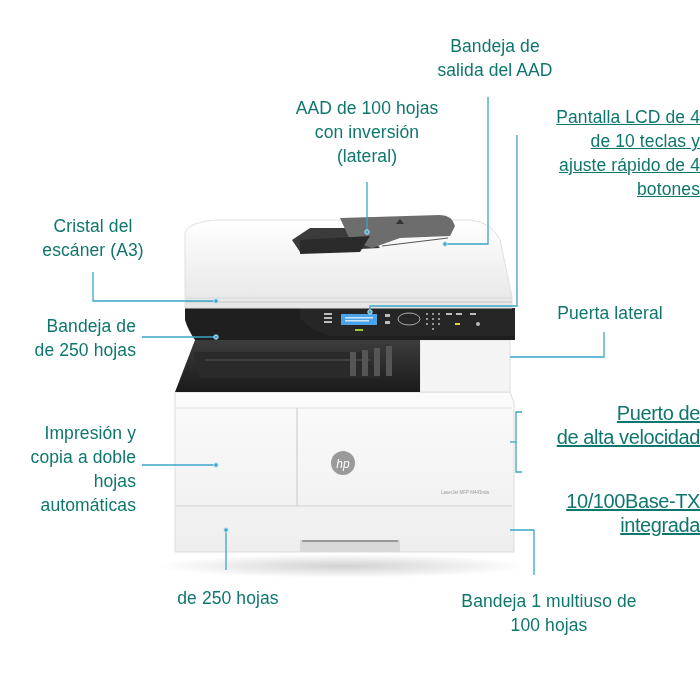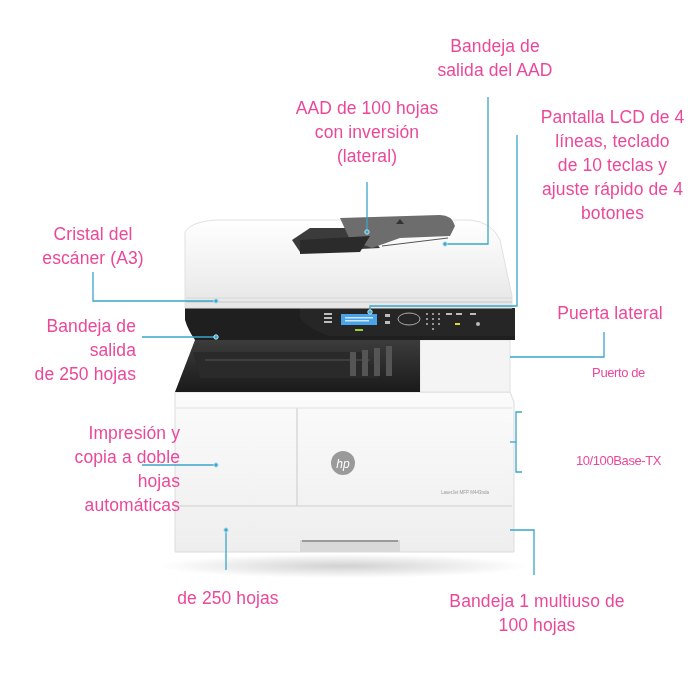--- a/index.html
+++ b/index.html
@@ -1,22 +1,22 @@
 <!DOCTYPE html>
 <html><head>
 <meta charset="utf-8">
 <style>
   html,body{margin:0;padding:0;background:#fff;}
   body{width:700px;height:700px;position:relative;overflow:hidden;font-family:"Liberation Sans","DejaVu Sans",sans-serif;color:#222;}
-  .label{position:absolute;font-size:17.5px;line-height:24px;color:#ec4899;font-weight:300;letter-spacing:0.1px;}
+  .label{position:absolute;font-size:17.5px;line-height:24px;color:#0f766e;font-weight:300;letter-spacing:0.1px;}
   .label span{display:block;white-space:nowrap;}
-  .label.narrow{font-size:13px;line-height:24px;letter-spacing:-0.4px;}
+  .label.narrow{font-size:20px;line-height:24px;letter-spacing:-0.4px;margin-top:40px;}
   .center{text-align:center;}
   .right{text-align:right;}
-  .left{text-align:center;}
+  .left{text-align:right;text-decoration:underline;}
   svg.overlay{position:absolute;left:0;top:0;width:700px;height:700px;}
   #printer{position:absolute;left:0;top:0;width:700px;height:700px;}
 </style>
 </head>
 <body>
 
 <svg id="printer" viewBox="0 0 700 700" xmlns="http://www.w3.org/2000/svg">
   <defs>
     <linearGradient id="bodyG" x1="0" y1="0" x2="0" y2="1">
       <stop offset="0" stop-color="#fbfbfb"></stop>
@@ -150,56 +150,56 @@
 </div>
 
 <div class="label center" style="left:282px;top:96px;width:170px;">
   <span>AAD de 100 hojas</span>
   <span>con inversión</span>
   <span>(lateral)</span>
 </div>
 
 <div class="label left" style="left:525px;top:105px;width:175px;">
   <span>Pantalla LCD de 4</span>
-  <span>líneas, teclado</span>
   <span>de 10 teclas y</span>
   <span>ajuste rápido de 4</span>
   <span>botones</span>
 </div>
 
-<div class="label center" style="left:28px;top:214px;width:130px;margin-top:8px;">
+<div class="label center" style="left:28px;top:214px;width:130px;">
   <span>Cristal del</span>
   <span>escáner (A3)</span>
 </div>
 
 <div class="label right" style="left:0px;top:314px;width:136px;">
   <span>Bandeja de</span>
-  <span>salida</span>
   <span>de 250 hojas</span>
 </div>
 
 <div class="label center" style="left:540px;top:301px;width:140px;">
   <span>Puerta lateral</span>
 </div>
 
 <div class="label left narrow" style="left:537px;top:361px;width:163px;">
   <span>Puerto de</span>
+  <span>de alta velocidad</span>
 </div>
 
 <div class="label left narrow" style="left:537px;top:449px;width:163px;">
   <span>10/100Base-TX</span>
-</div>
-
-<div class="label right" style="left:0px;top:421px;width:136px;padding-left:44px;">
+  <span>integrada</span>
+</div>
+
+<div class="label right" style="left:0px;top:421px;width:136px;">
   <span>Impresión y</span>
   <span>copia a doble</span>
   <span>hojas</span>
   <span>automáticas</span>
 </div>
 
 <div class="label center" style="left:118px;top:586px;width:220px;">
   <span>de 250 hojas</span>
 </div>
 
-<div class="label center" style="left:422px;top:589px;width:230px;">
+<div class="label center" style="left:434px;top:589px;width:230px;">
   <span>Bandeja 1 multiuso de</span>
   <span>100 hojas</span>
 </div>
 
 </body></html>

